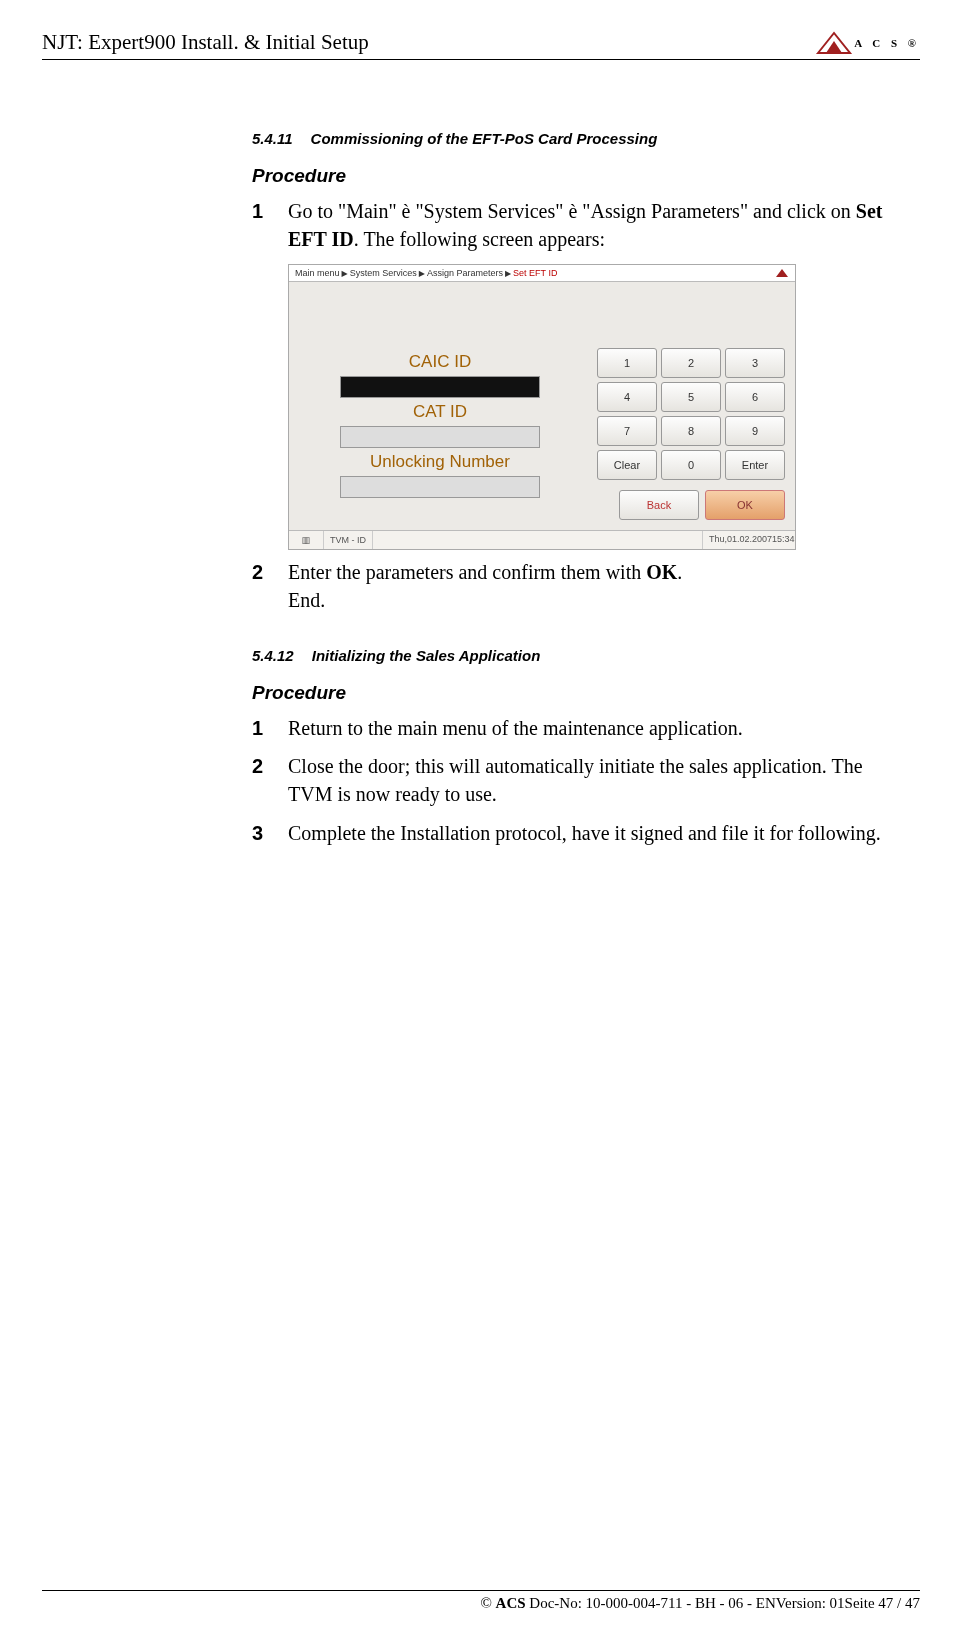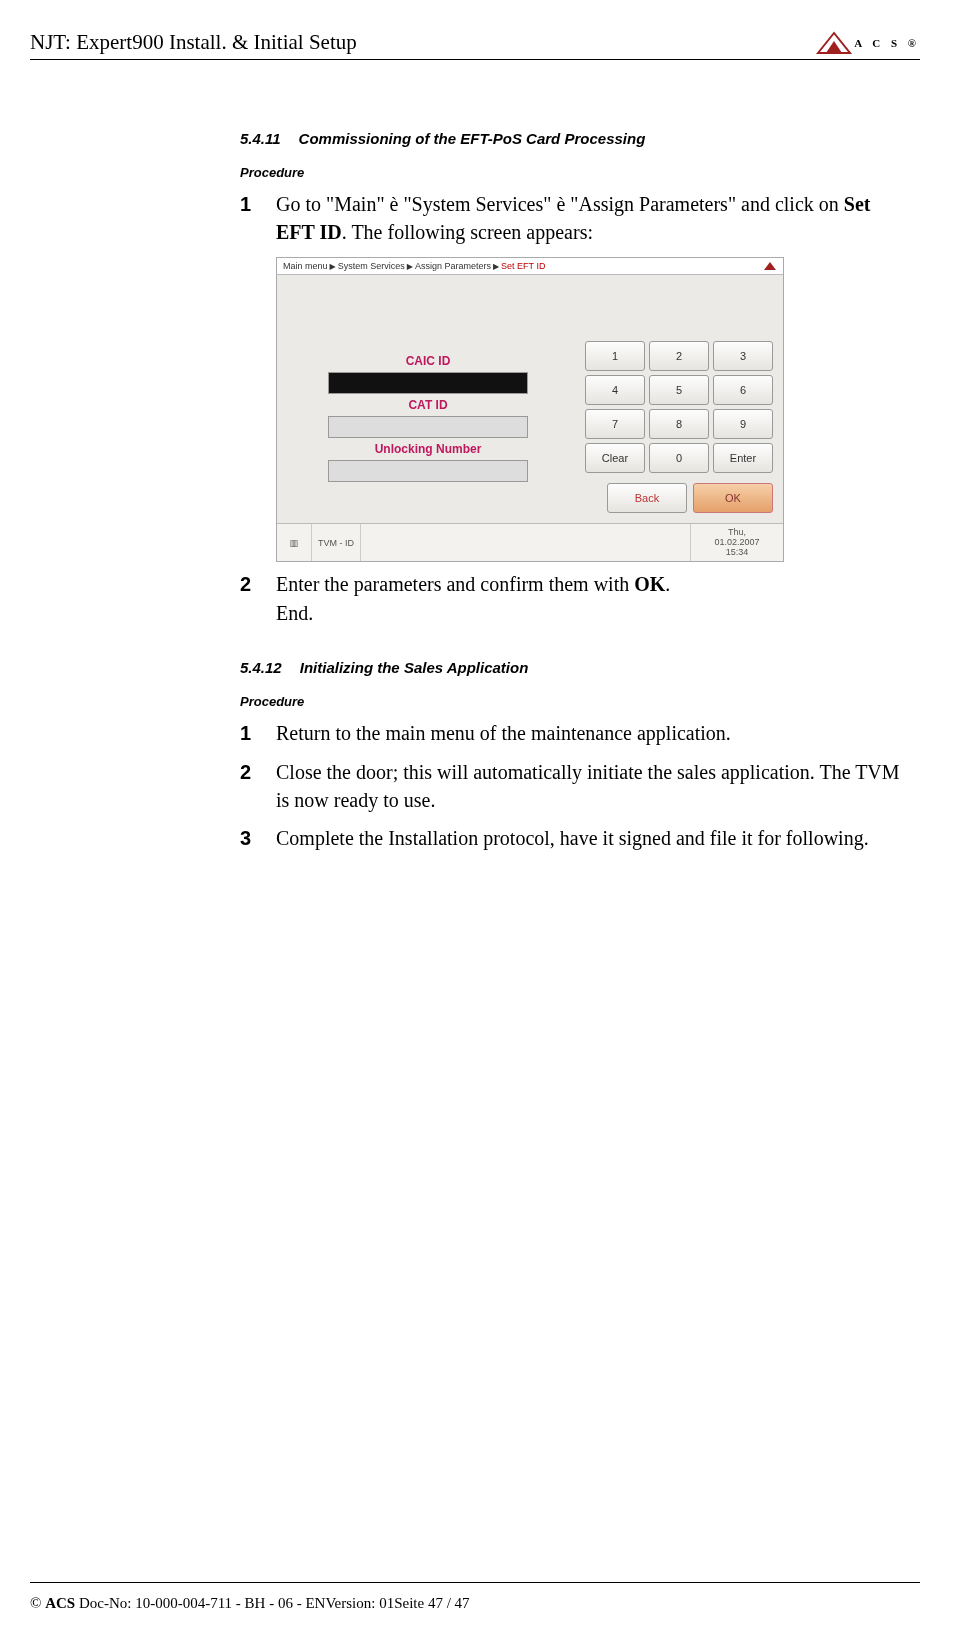--- a/index.html
+++ b/index.html
@@ -12,20 +12,21 @@
     width: 980px;
     height: 1640px;
     position: relative;
     box-sizing: border-box;
   }
   .page {
     padding: 30px 60px 0 30px;
     box-sizing: border-box;
     height: 100%;
     position: relative;
+    margin-left: 12px;
   }
   .header {
     display: flex;
     justify-content: space-between;
     align-items: flex-end;
     border-bottom: 1.5px solid #000;
     padding-bottom: 4px;
   }
   .header-title { font-size: 21px; }
   .logo { display:flex; flex-direction:row; align-items:center; font-size:11px; letter-spacing:4px; font-weight:bold;}
@@ -40,21 +41,21 @@
     font-style: italic;
     font-weight: bold;
     font-size: 15px;
     margin-bottom: 18px;
   }
   .sec-heading .num { display:inline-block; margin-right: 18px; }
   .sub-heading {
     font-family: Arial, Helvetica, sans-serif;
     font-style: italic;
     font-weight: bold;
-    font-size: 13px;
+    font-size: 19px;
     margin: 14px 0 10px 0;
   }
   .step {
     display: flex;
     margin: 8px 0 10px 0;
     line-height: 1.42;
   }
   .step-num {
     font-family: Arial, Helvetica, sans-serif;
     font-weight: bold;
@@ -80,21 +81,21 @@
     font-size: 9px;
     padding: 3px 6px;
     display: flex;
     justify-content: space-between;
     align-items: center;
   }
   .ss-top .bc .red { color: #b00; }
   .ss-top .tri { font-size:8px; margin:0 2px;}
   .ss-body { display: flex; padding: 18px 10px 10px 10px; gap: 16px; min-height: 220px;}
   .ss-left { flex: 1; display:flex; flex-direction:column; align-items:center; justify-content:center; gap:4px; padding-top:30px;}
-  .ss-left label { font-size: 12px; color:#be185d;font-weight:bold; }
+  .ss-left label { font-size: 17px; color:#a16207; }
   .ss-left .field {
     width: 200px; height: 22px; background: #ddd; border:1px solid #999; box-sizing:border-box;
   }
   .ss-left .field.dark { background: #111; }
   .ss-right { width: 188px; display:flex; flex-direction:column; justify-content:flex-end; gap:10px;}
   .keypad { display:grid; grid-template-columns: repeat(3, 1fr); gap:4px; }
   .key {
     height: 28px; background: linear-gradient(#fdfdfd,#e6e4df);
     border:1px solid #999; border-radius:3px;
     display:flex; align-items:center; justify-content:center;
@@ -108,29 +109,29 @@
   }
   .nav-back { background: linear-gradient(#fdfdfd,#e6e4df); color:#b33; }
   .nav-ok { background: linear-gradient(#f7cfa8,#e4a06a); color:#833; border-color:#c77;}
   .ss-status {
     border-top:1px solid #bbb; background:#f4f2ee;
     display:flex; align-items:stretch; font-size:9px; color:#555;
   }
   .ss-status .cell { border-right:1px solid #ccc; padding:4px 6px; display:flex; align-items:center;}
   .ss-status .cell.icon { width:22px; justify-content:center;}
   .ss-status .cell.grow { flex:1; }
-  .ss-status .cell.time { width:80px; flex-direction:column; align-items:center; line-height:1.1; border-right:none;}
+  .ss-status .cell.time { width:80px; flex-direction:row; align-items:center; line-height:1.1; border-right:none;}
 
   .footer {
     position: absolute;
     bottom: 28px; left: 30px; right: 60px;
     border-top: 1.5px solid #000;
-    padding-top: 12px;
-    display: flex;
-    justify-content: flex-start;
+    padding-top: 4px;
+    display: flex;
+    justify-content: flex-end;
     font-size: 15px;
   }
   .footer .left b { font-weight: bold; }
   .logo-a { font-weight:bold; }
 </style>
 </head>
 <body>
 
 <div class="page">
   <div class="header">

